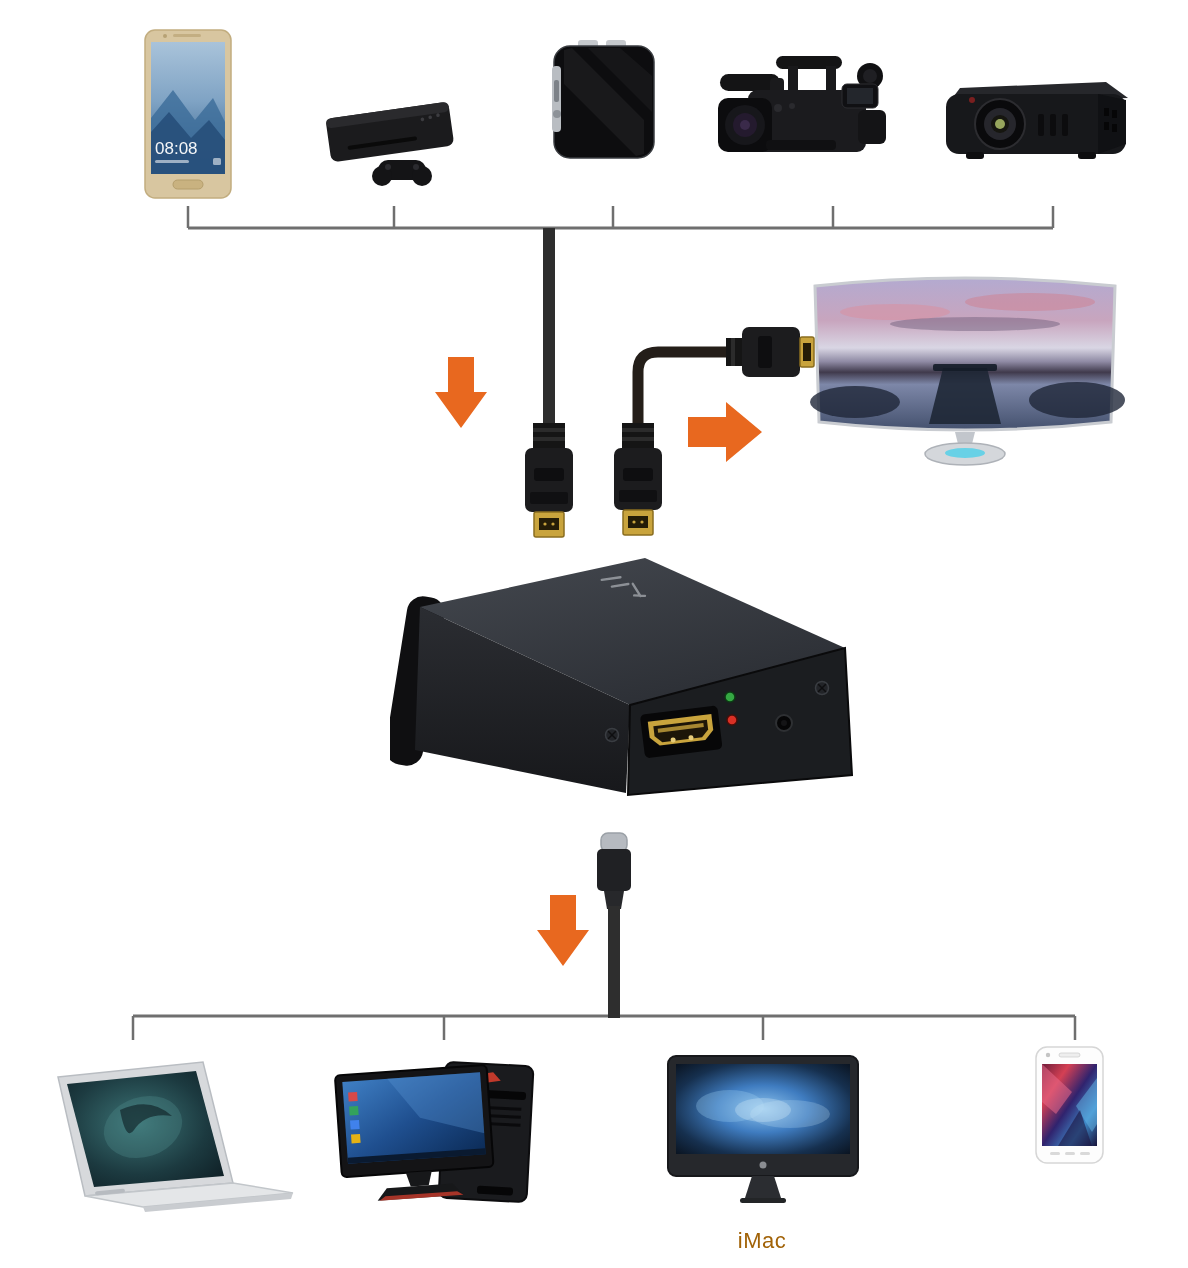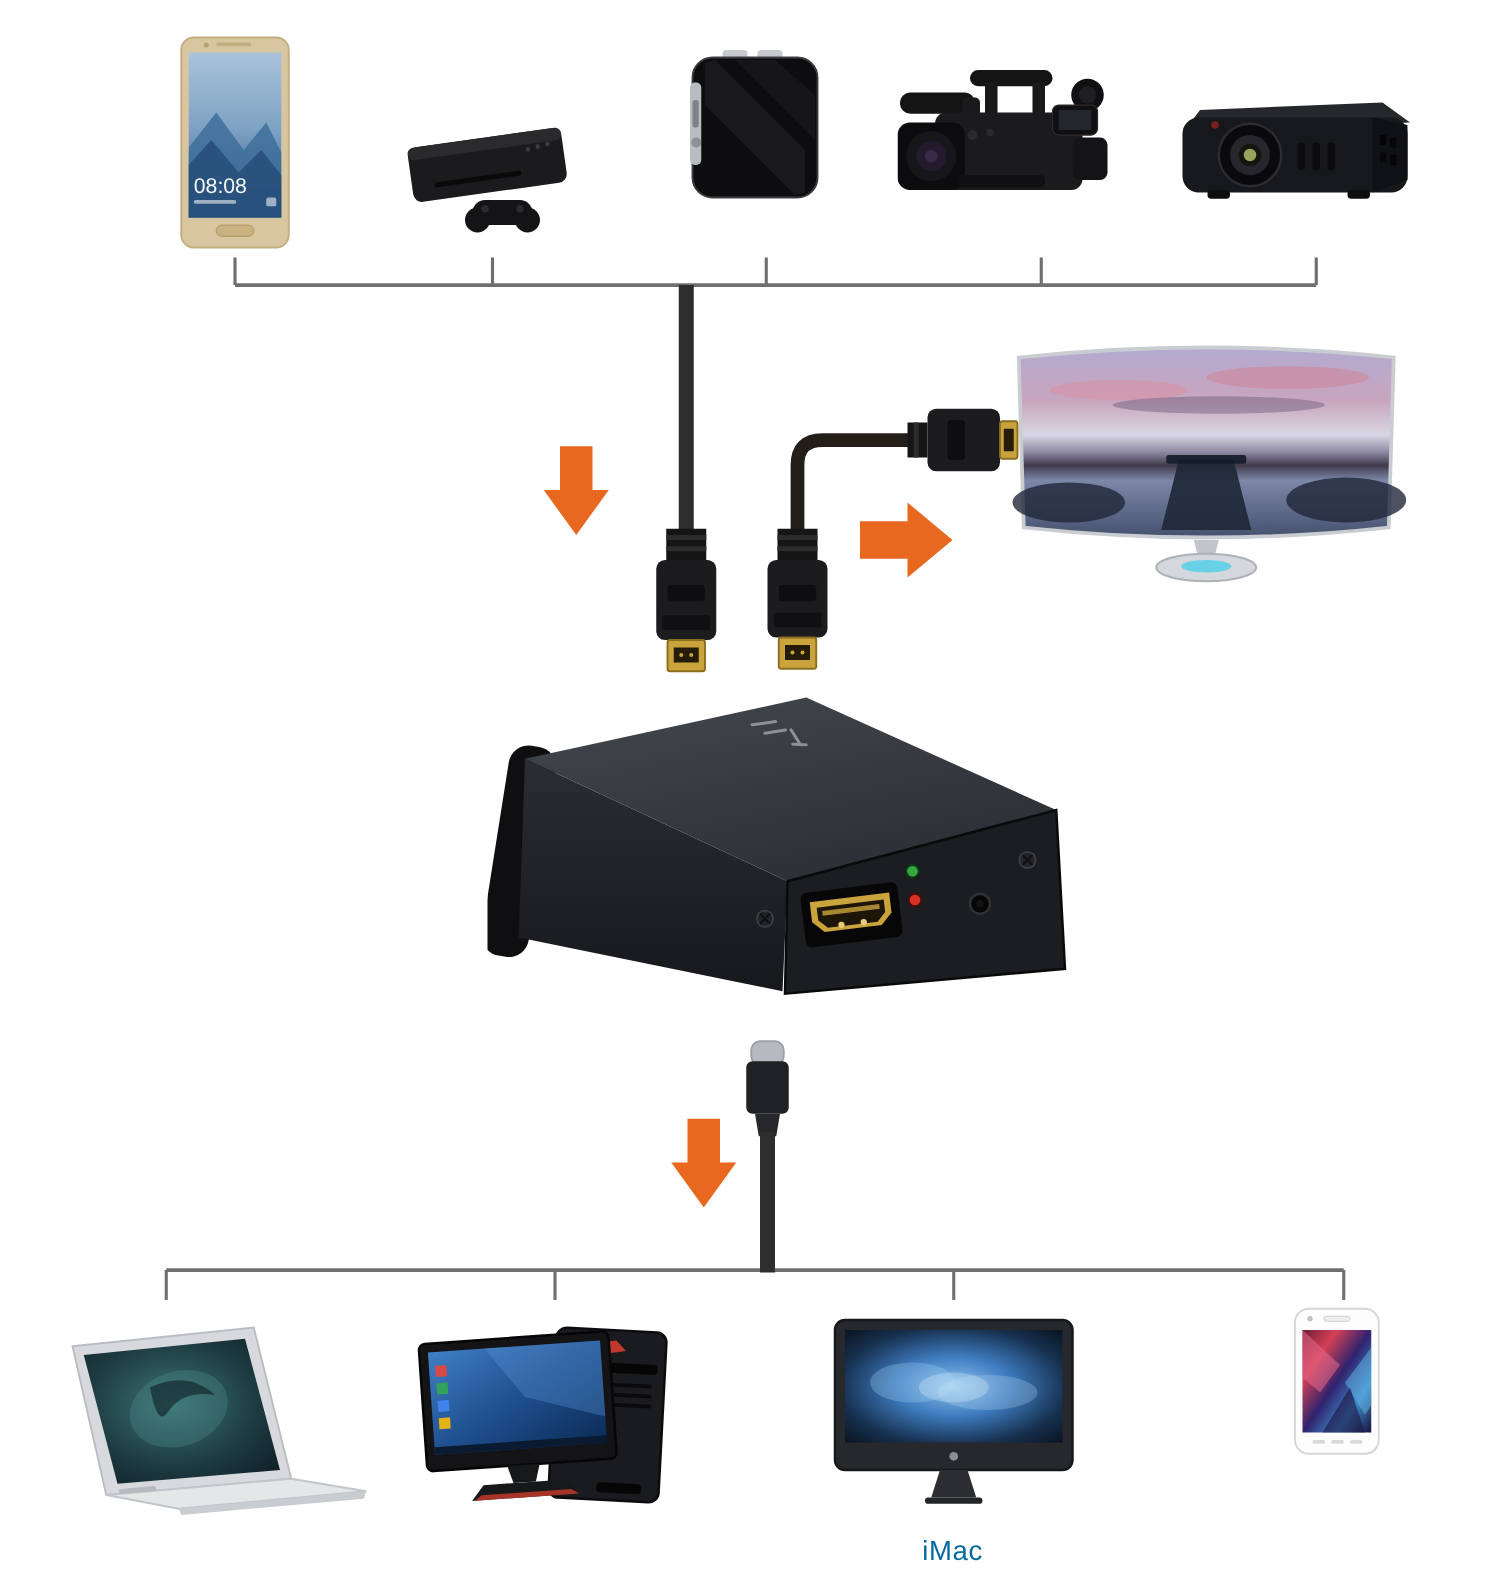--- a/index.html
+++ b/index.html
@@ -1,20 +1,20 @@
 <!DOCTYPE html>
 <html><head>
 <meta charset="utf-8">
 <style>
   html,body{margin:0;padding:0;background:#ffffff;}
   #canvas{position:relative;width:1188px;height:1268px;background:#ffffff;overflow:hidden;
           font-family:"Liberation Sans", sans-serif;}
   .abs{position:absolute;}
   #imac-label{position:absolute;left:692px;top:1228px;width:140px;text-align:center;
-              font-size:22px;color:#0369a1;letter-spacing:0.5px;}
+              font-size:22px;color:#a16207;letter-spacing:0.5px;}
   svg{display:block;}
 </style>
 </head>
 <body>
 
 <div id="canvas">
 
   <svg class="abs" style="left:0;top:0" width="1188" height="1268" viewBox="0 0 1188 1268">
 
     <g>

